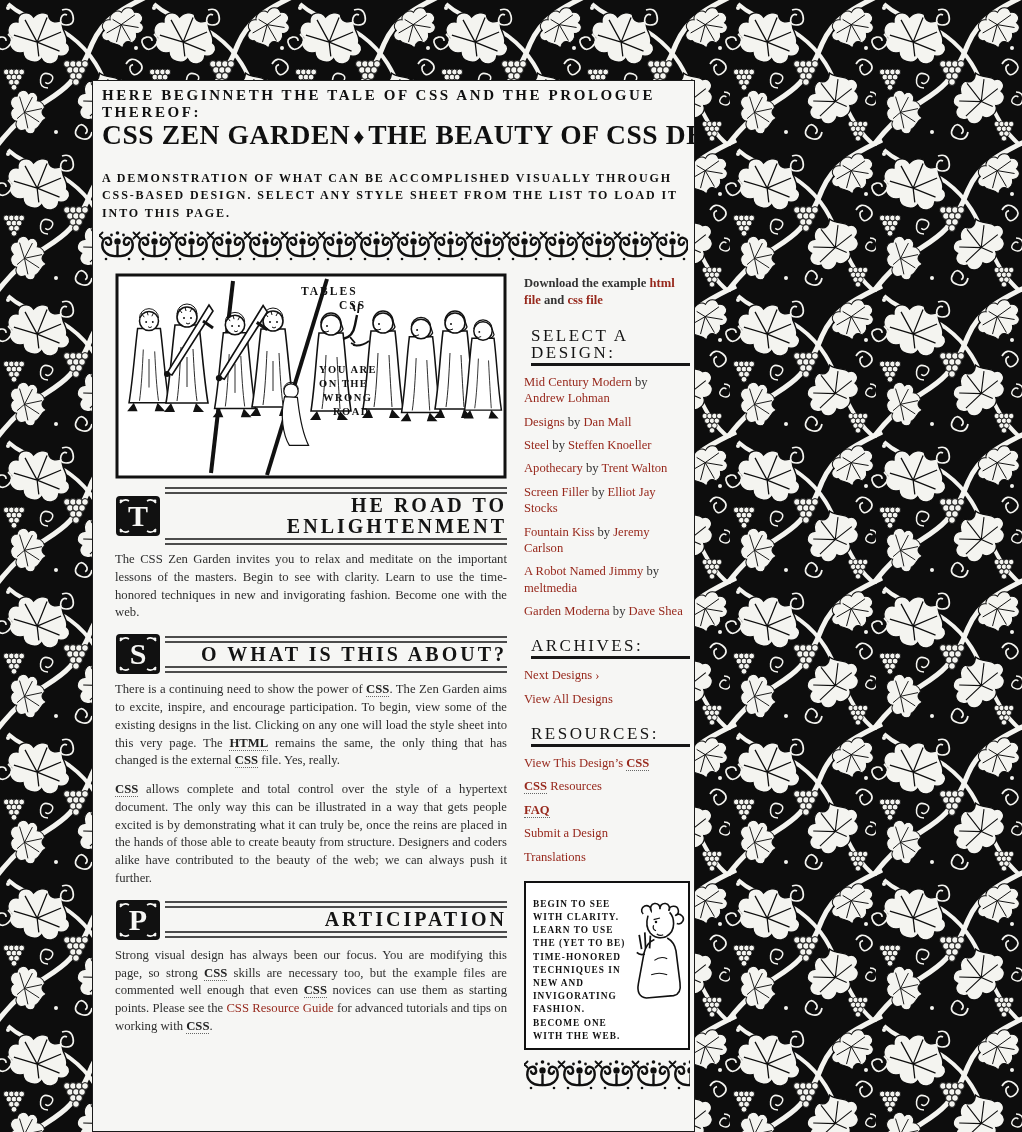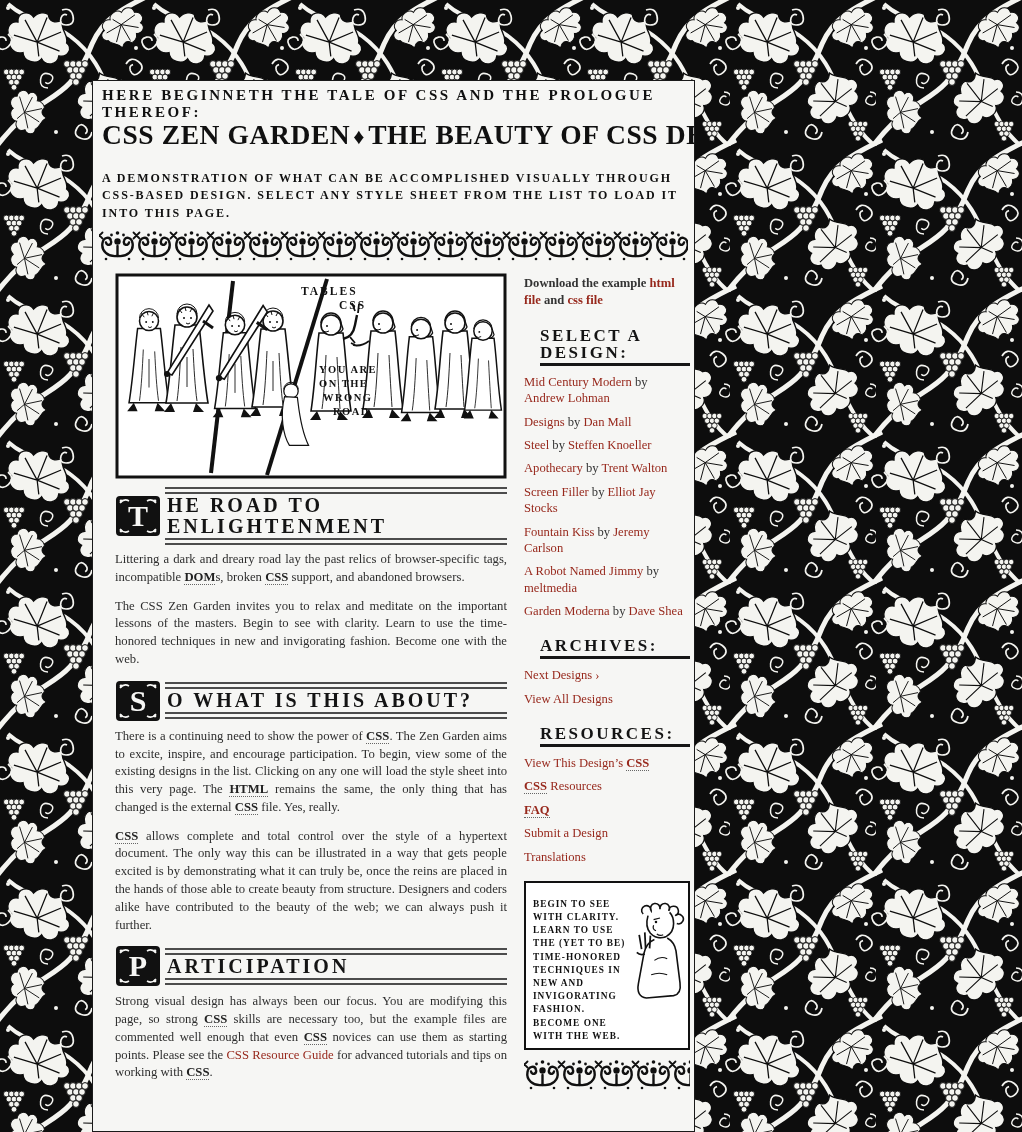--- a/index.html
+++ b/index.html
@@ -25,29 +25,29 @@
   #maincol{width:392px;margin-left:22px;flex:none;}
   #sidebar{width:166px;margin-left:17px;flex:none;font-size:12.6px;}
   
   #illustration{display:block;}
   
   .section-head{display:flex;align-items:center;margin:8px 0 6px 0;}
   .section-head svg{flex:none;margin-right:4px;}
   .head-body{flex:1;}
   .hrule{height:3px;border-top:2px solid #4c4c4c;border-bottom:2px solid #4c4c4c;}
   .head-text{font-size:20px;font-weight:bold;letter-spacing:3px;color:#141414;
-             text-transform:uppercase;padding:1px 0 1px 2px;line-height:1.05;}
+             text-transform:uppercase;padding:1px 0 1px 2px;line-height:1.05;text-align:right;}
   .para{font-size:12.7px;line-height:1.4;text-align:justify;margin:0 0 11px 0;}
   .abbr{font-weight:bold;border-bottom:1px dotted #666;color:#222;}
   a.tlink,a.slink{color:#97281c;text-decoration:none;}
   a.slink{cursor:pointer;}
   
-  .side-heading{font-size:17px;font-weight:bold;letter-spacing:2.5px;color:#141414;
+  .side-heading{font-size:17px;font-weight:normal;letter-spacing:2.5px;color:#141414;
                 text-transform:uppercase;border-bottom:3px solid #161616;
-                padding-bottom:2px;margin:18px 0 8px 16px;line-height:1;}
+                padding-bottom:2px;margin:18px 0 8px 7px;line-height:1;}
   #download-blurb{font-weight:bold;color:#333;line-height:1.35;margin-top:2px;}
   .design-item{margin:0 0 7px 0;line-height:1.3;}
   .design-item .by{color:#333;}
   .side-list-item{margin:0 0 7px 0;line-height:1.3;}
   #monk-box{border:2px solid #111;background:#fff;margin-top:16px;
             display:flex;padding:15px 4px 5px 7px;box-sizing:border-box;width:166px;}
   #monk-text{font-size:9.3px;font-weight:bold;letter-spacing:1px;line-height:1.42;
              text-transform:uppercase;color:#101010;width:98px;flex:none;}
   #monk-box svg{flex:none;margin-left:1px;}
   #sidebar .orn-strip{margin:8px 0 0 0;}
@@ -272,21 +272,20 @@
                 <circle cx="6" cy="36" r="1.4" fill="#f6f6f4"></circle>
                 <circle cx="40" cy="36" r="1.4" fill="#f6f6f4"></circle>
                 <text x="23" y="31" text-anchor="middle" font-family="Liberation Serif, serif" font-size="30" font-weight="bold" fill="#f6f6f4">T</text>
               </svg>
               <div class="head-body">
                 <div class="hrule"></div>
                 <div class="head-text">he Road to Enlightenment</div>
                 <div class="hrule"></div>
               </div>
             </div>
-            <p class="para"><span>Littering a dark and dreary road lay the past relics of browser-specific tags, incompatible </span><span class="abbr">DOM</span><span>s, broken </span><span class="abbr">CSS</span><span> support, and abandoned browsers.</span></p>
             <p class="para"><span>The CSS Zen Garden invites you to relax and meditate on the important lessons of the masters. Begin to see with clarity. Learn to use the time-honored techniques in new and invigorating fashion. Become one with the web.</span></p>
             <div class="section-head">
               <svg width="46" height="42" viewBox="0 0 46 42">
                 <rect x="1" y="1" width="44" height="40" rx="4" fill="#111"></rect>
                 <path d="M5,8 q4,-5 9,-2 M41,8 q-4,-5 -9,-2 M5,34 q4,5 9,2 M41,34 q-4,5 -9,2" stroke="#f6f6f4" stroke-width="1.6" fill="none"></path>
                 <circle cx="6" cy="6" r="1.4" fill="#f6f6f4"></circle>
                 <circle cx="40" cy="6" r="1.4" fill="#f6f6f4"></circle>
                 <circle cx="6" cy="36" r="1.4" fill="#f6f6f4"></circle>
                 <circle cx="40" cy="36" r="1.4" fill="#f6f6f4"></circle>
                 <text x="23" y="31" text-anchor="middle" font-family="Liberation Serif, serif" font-size="30" font-weight="bold" fill="#f6f6f4">S</text>

